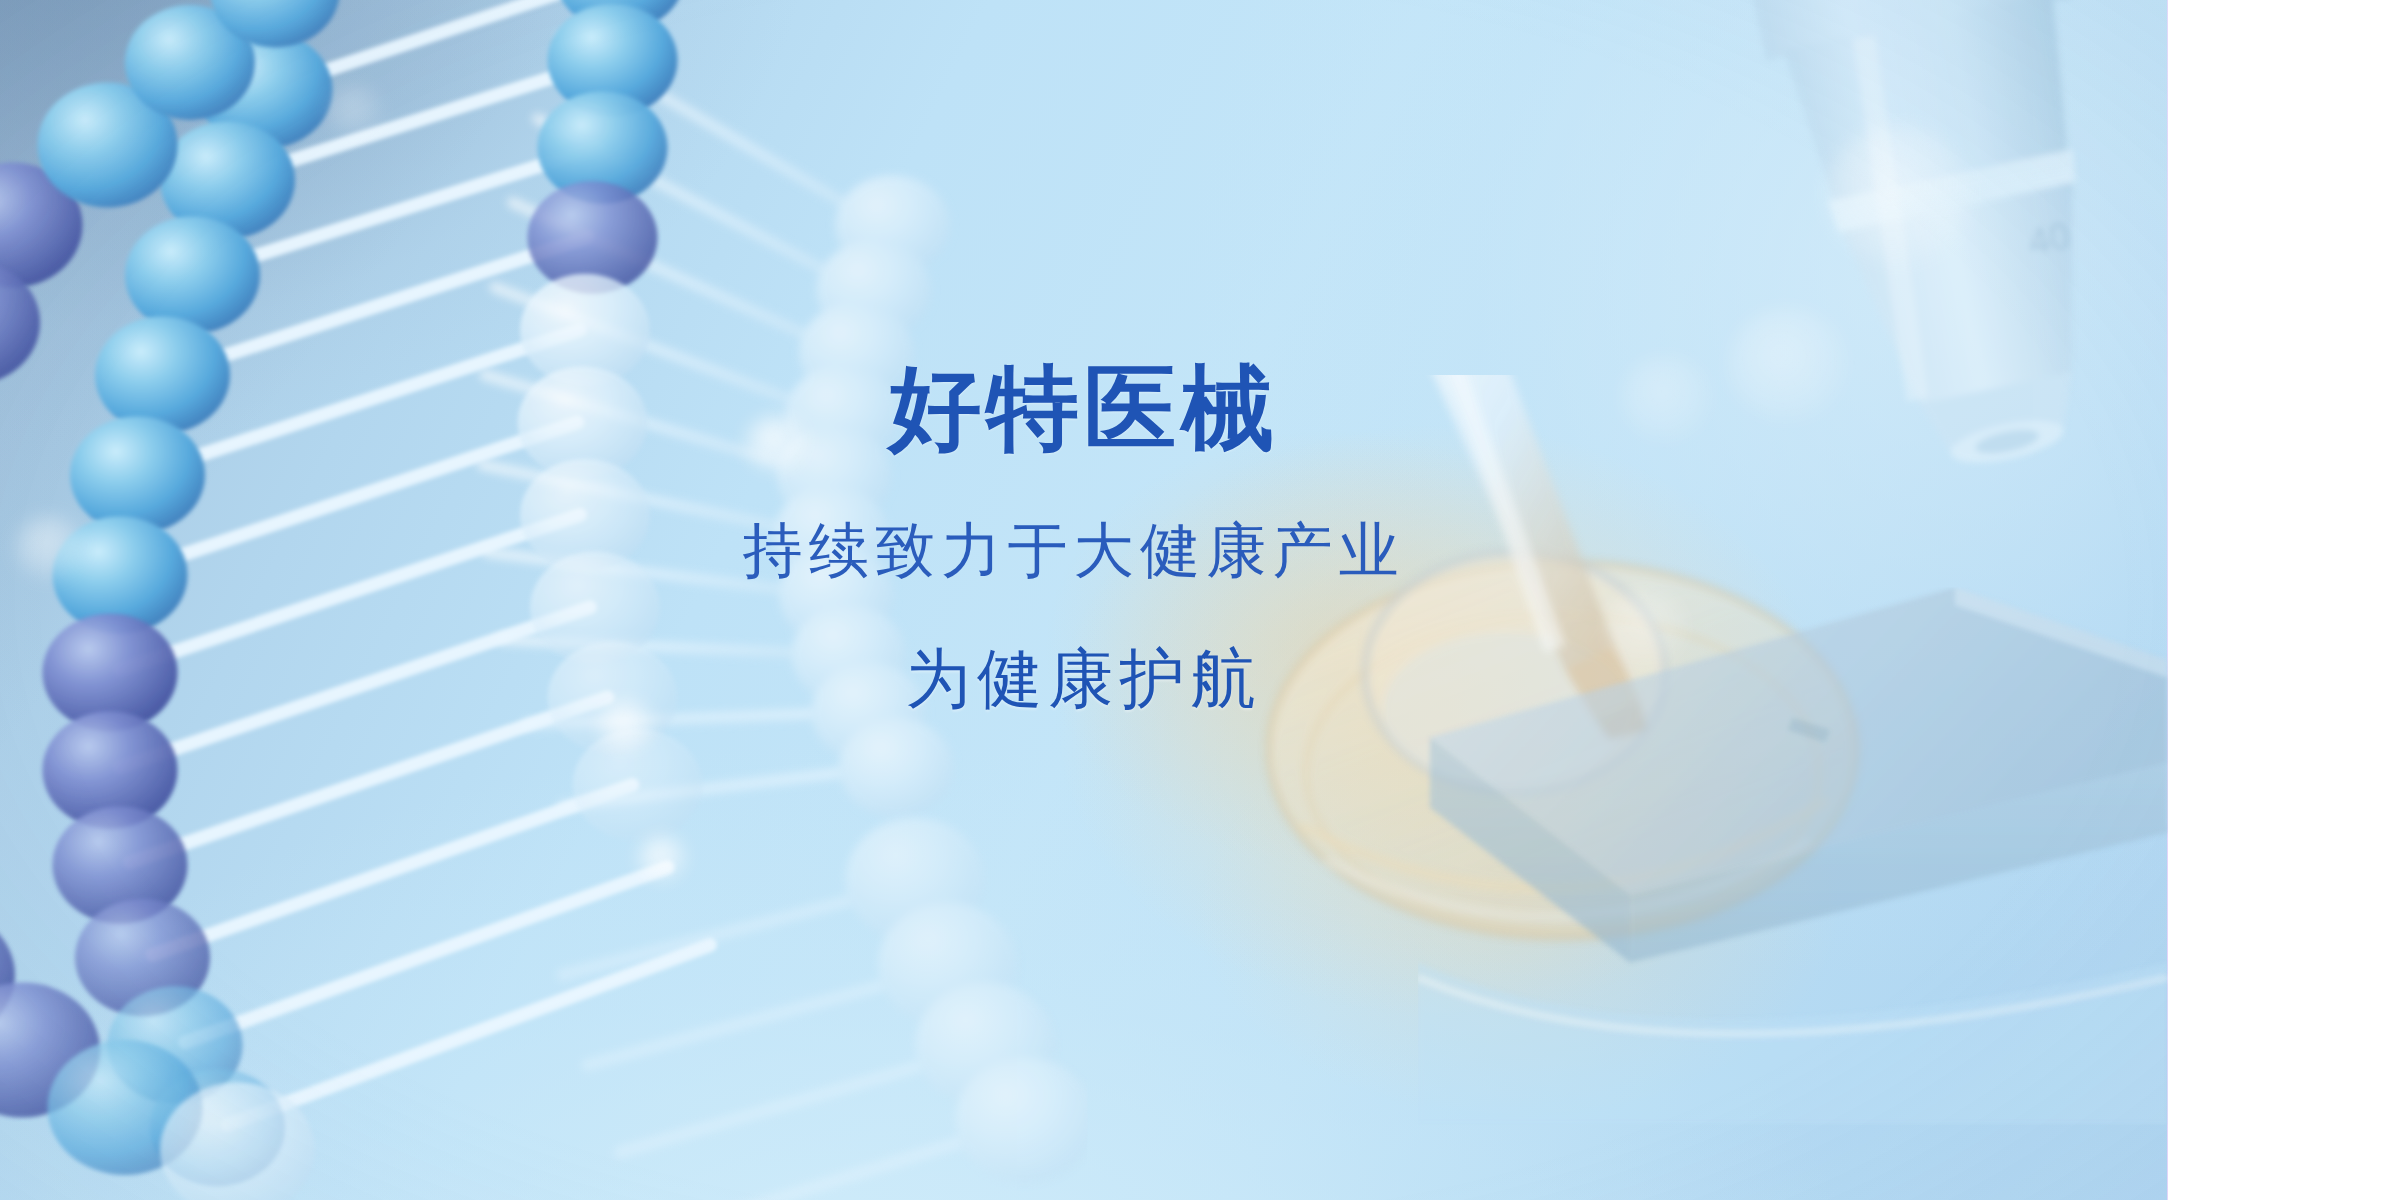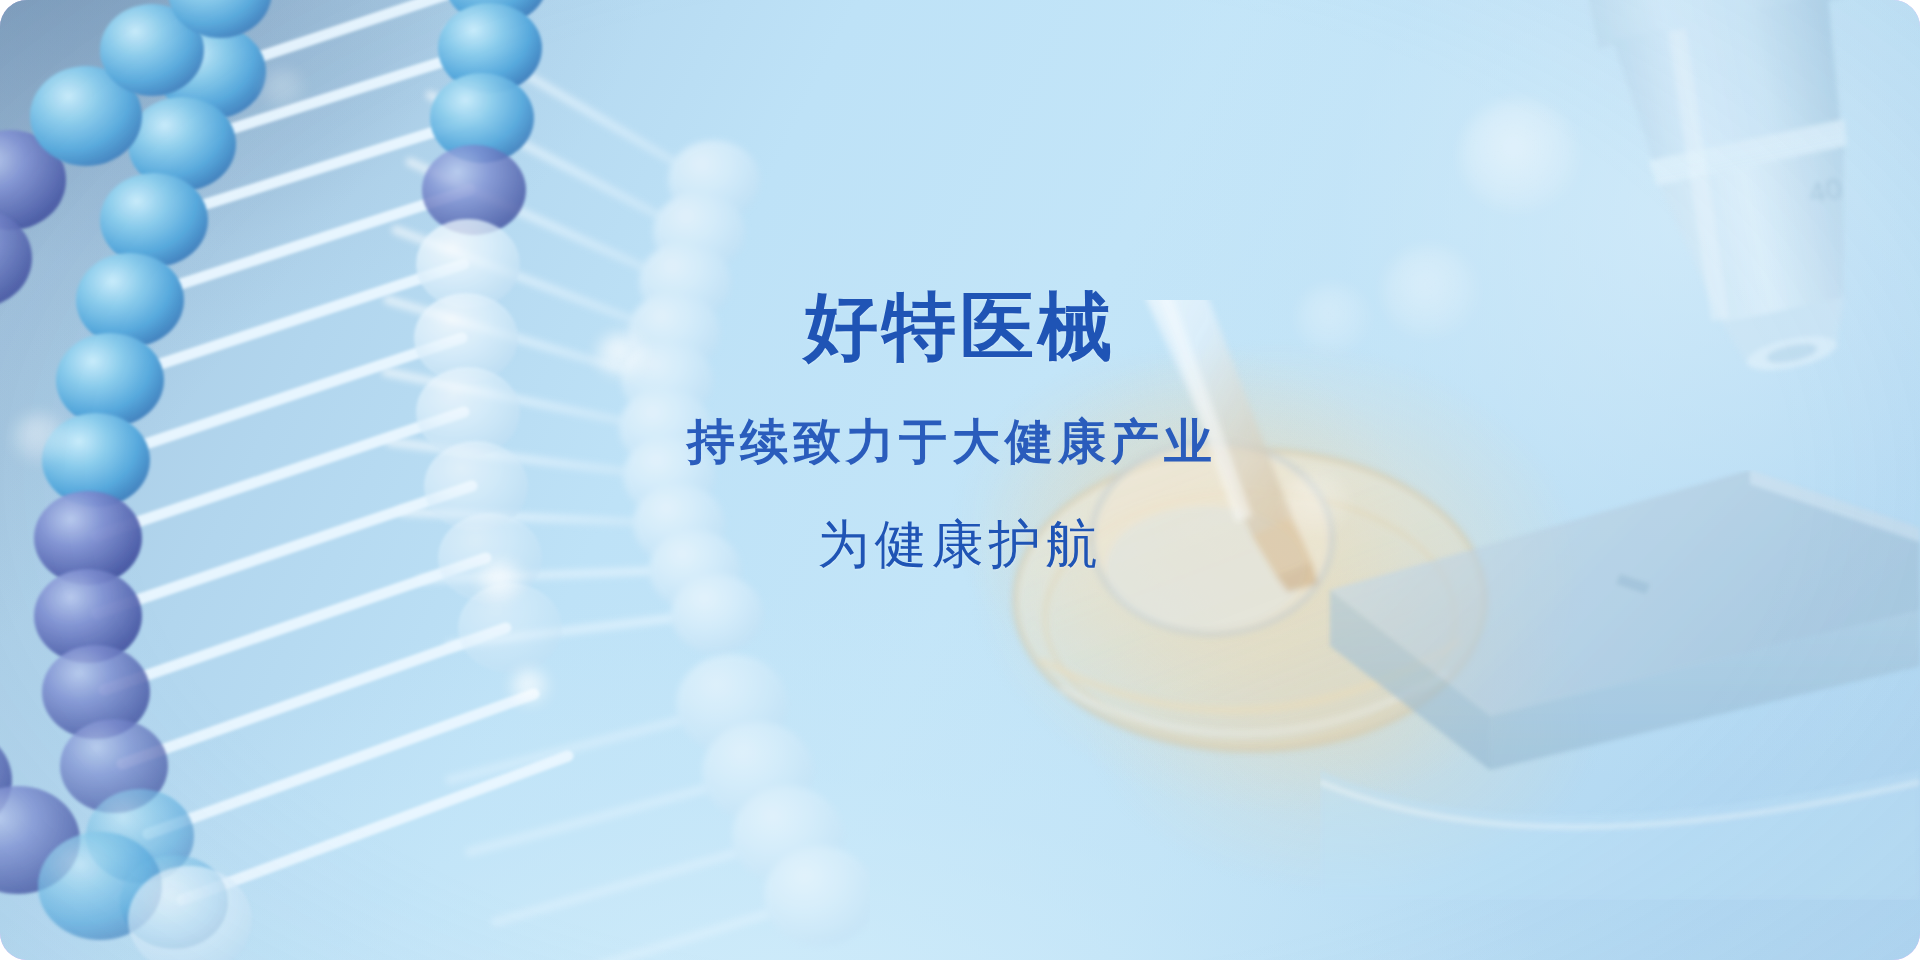--- a/index.html
+++ b/index.html
@@ -1,24 +1,23 @@
 <!DOCTYPE html>
 <html><head>
 <meta charset="utf-8">
 <style>
   html,body{margin:0;padding:0;background:#fff;}
   body{font-family:"Liberation Sans","DejaVu Sans",sans-serif;}
 
   #banner{
     position:relative;
-    width:1920px;
+    width:1734px;
     height:960px;
     overflow:hidden;
     background:#f0abfc;
-    border-radius:27px;
   }
 
   
   .layer{position:absolute;inset:0;}
 
   #bg-base{
     background:
       linear-gradient(116deg,
         #a6c3de 0%,
         #a9cbe4 9%,
@@ -121,21 +120,21 @@
     font-size:74px;
     font-weight:bold;
     letter-spacing:4px;
     line-height:1;
     color:#1f54b5;
     margin:0;
     text-shadow:0 1px 2px rgba(255,255,255,.35);
   }
   #subtitle{
     font-size:48px;
-    font-weight:700;
+    font-weight:400;
     letter-spacing:5px;
     line-height:1;
     color:#2a5cbc;
     margin:54px 16px 0 0;
   }
   #tagline{
     font-size:52px;
     font-weight:normal;
     letter-spacing:5px;
     line-height:1;

